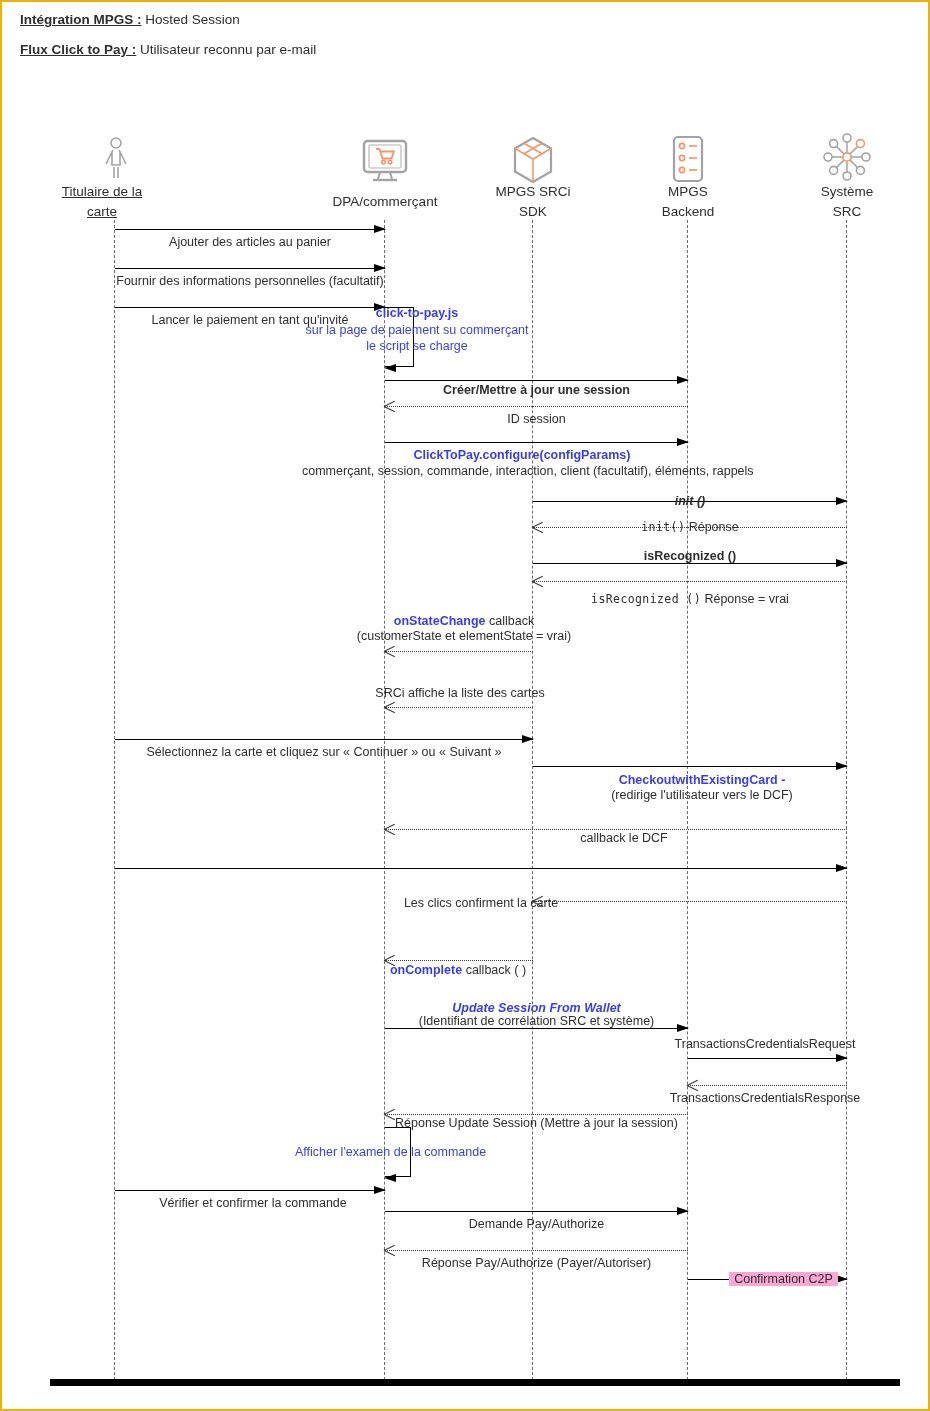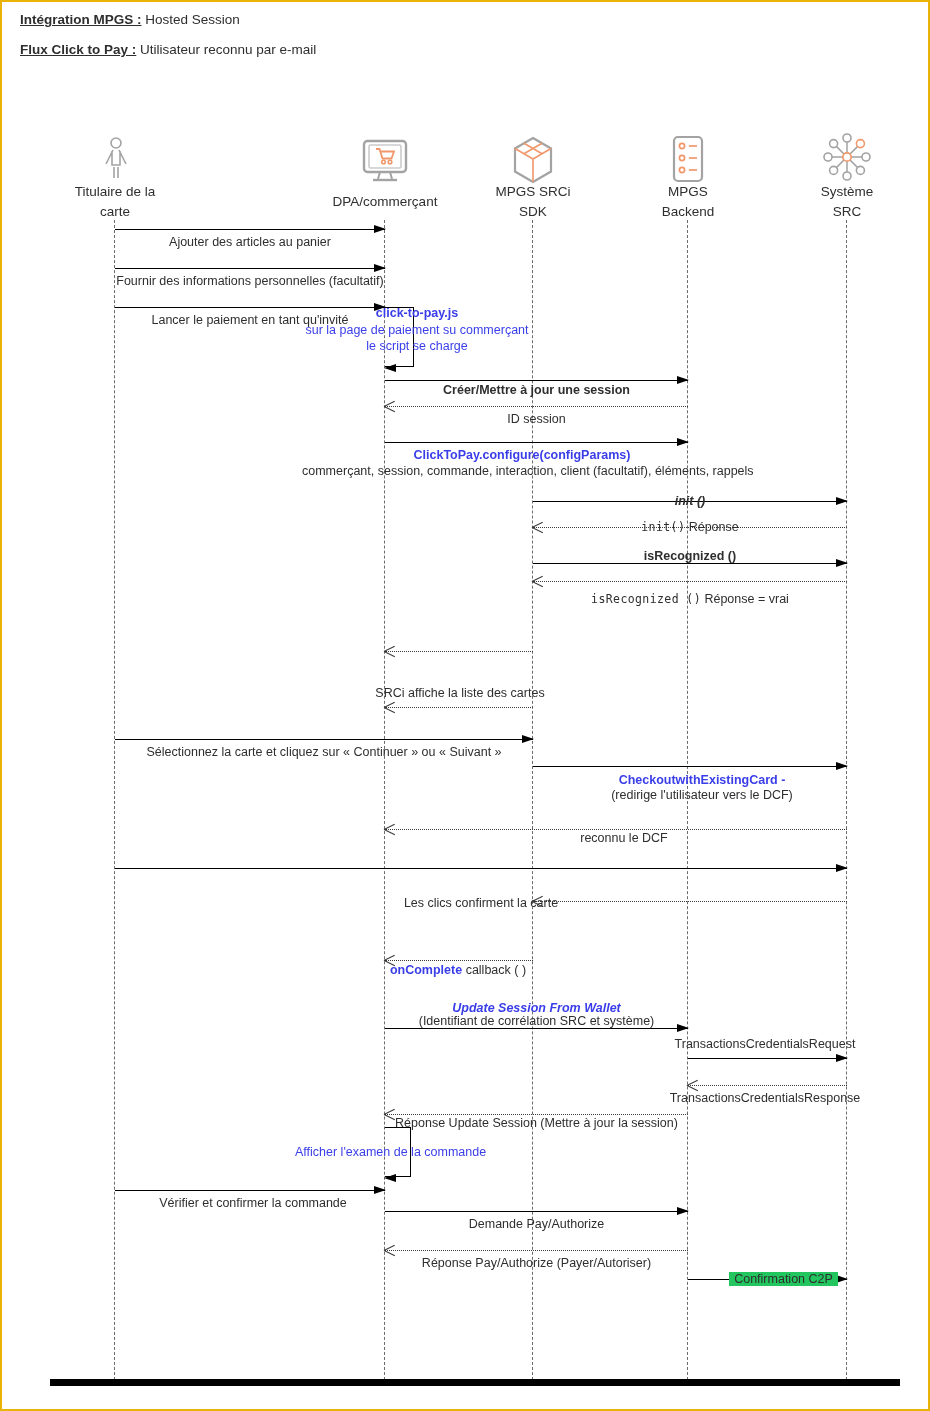--- a/index.html
+++ b/index.html
@@ -21,21 +21,21 @@
   .ah-l{position:absolute;left:-1px;bottom:-5.6px;width:0;height:0;
         border-right:12px solid #000;border-top:4.6px solid transparent;border-bottom:4.6px solid transparent;}
   .oh-l{position:absolute;left:-1px;top:-6.7px;width:12px;height:12px;}
   .oh-l::before,.oh-l::after{content:"";position:absolute;left:0;top:5.3px;width:12px;height:1.4px;background:#3a3a3a;transform-origin:0 50%;}
   .oh-l::before{transform:rotate(-26deg);}
   .oh-l::after{transform:rotate(26deg);}
   .lbl{position:absolute;font-size:12.5px;text-align:center;white-space:nowrap;line-height:15px;color:#2e2e2e;}
   .b{font-weight:bold;}
   .blue{color:var(--accent-blue,#3a3ee8);}
   .mono{font-family:"DejaVu Sans Mono",monospace;font-size:11.5px;letter-spacing:.4px;}
-  .wbg{background:#22c55e;padding:0 5px;margin-left:32px;}
+  .wbg{background:#f9a8d4;padding:0 5px;margin-left:32px;}
   .endbar{position:absolute;left:48px;top:1377px;width:850px;height:7px;background:#000;}
   .icon{position:absolute;}
   .sg{stroke:var(--icon-gray,#a3a3a3);fill:none;}
   .sgw{stroke:var(--icon-gray,#a3a3a3);fill:#fff;}
   .sgl{stroke:#cbcbcb;fill:none;}
   .so{stroke:var(--icon-orange,#f0986c);fill:none;}
   .sow{stroke:var(--icon-orange,#f0986c);fill:#fff;}
 </style>
 </head>
 <body>
@@ -85,21 +85,21 @@
     <circle class="sgw" cx="40.4" cy="40.4" r="4" stroke-width="1.6"></circle>
     <circle class="sgw" cx="27" cy="46" r="4" stroke-width="1.6"></circle>
     <circle class="sgw" cx="13.6" cy="40.4" r="4" stroke-width="1.6"></circle>
     <circle class="sgw" cx="8" cy="27" r="4" stroke-width="1.6"></circle>
     <circle class="sgw" cx="13.6" cy="13.6" r="4" stroke-width="1.6"></circle>
     <circle class="sgw" cx="27" cy="8" r="4" stroke-width="1.6"></circle>
     <circle class="sow" cx="40.4" cy="13.6" r="4" stroke-width="1.6"></circle>
     <circle class="sow" cx="27" cy="27" r="4.2" stroke-width="1.7"></circle>
   </svg>
 
-  <div class="actor-label" style="left:33px;top:180px;">
+  <div class="actor-label" style="left:20px;top:180px;text-decoration:underline;">
     <div>Titulaire de la</div>
     <div>carte</div>
   </div>
   <div class="actor-label" style="left:303px;top:190px;">
     <div>DPA/commerçant</div>
     <div></div>
   </div>
   <div class="actor-label" style="left:451px;top:180px;">
     <div>MPGS SRCi</div>
     <div>SDK</div>
@@ -177,20 +177,24 @@
   <div class="lbl b" style="left:531px;top:547px;width:314px;">isRecognized ()</div>
 
   <div class="msg dotted" style="left:531px;top:579px;width:314px;">
       <span class="oh-l"></span>
     </div>
   <div class="lbl" style="left:531px;top:590px;width:314px;"><span class="mono">isRecognized ()</span><span> Réponse = vrai</span></div>
 
   <div class="msg dotted" style="left:383px;top:649px;width:148px;">
       <span class="oh-l"></span>
     </div>
+  <div class="lbl" style="left:352px;top:612px;width:220px;line-height:14.5px;">
+    <div><span class="blue b">onStateChange</span><span> callback</span></div>
+    <div>(customerState et elementState = vrai)</div>
+  </div>
 
   <div class="msg dotted" style="left:383px;top:705px;width:148px;">
       <span class="oh-l"></span>
     </div>
   <div class="lbl" style="left:348px;top:684px;width:220px;">SRCi affiche la liste des cartes</div>
 
   <div class="msg solid" style="left:113px;top:737px;width:418px;">
       <span class="ah-r"></span>
     </div>
   <div class="lbl" style="left:113px;top:743px;width:418px;">Sélectionnez la carte et cliquez sur « Continuer » ou « Suivant »</div>
@@ -199,21 +203,21 @@
       <span class="ah-r"></span>
     </div>
   <div class="lbl" style="left:545px;top:771px;width:310px;line-height:14.5px;">
     <div class="blue b">CheckoutwithExistingCard -</div>
     <div>(redirige l'utilisateur vers le DCF)</div>
   </div>
 
   <div class="msg dotted" style="left:383px;top:827px;width:462px;">
       <span class="oh-l"></span>
     </div>
-  <div class="lbl" style="left:400px;top:829px;width:444px;">reconnu le DCF</div>
+  <div class="lbl" style="left:400px;top:829px;width:444px;">callback le DCF</div>
 
   <div class="msg solid" style="left:113px;top:866px;width:732px;">
       <span class="ah-r"></span>
     </div>
   <div class="lbl" style="left:113px;top:875px;width:732px;margin-top:19px;">Les clics confirment la carte</div>
 
   <div class="msg dotted" style="left:531px;top:899px;width:314px;">
       <span class="oh-l"></span>
     </div>
 

